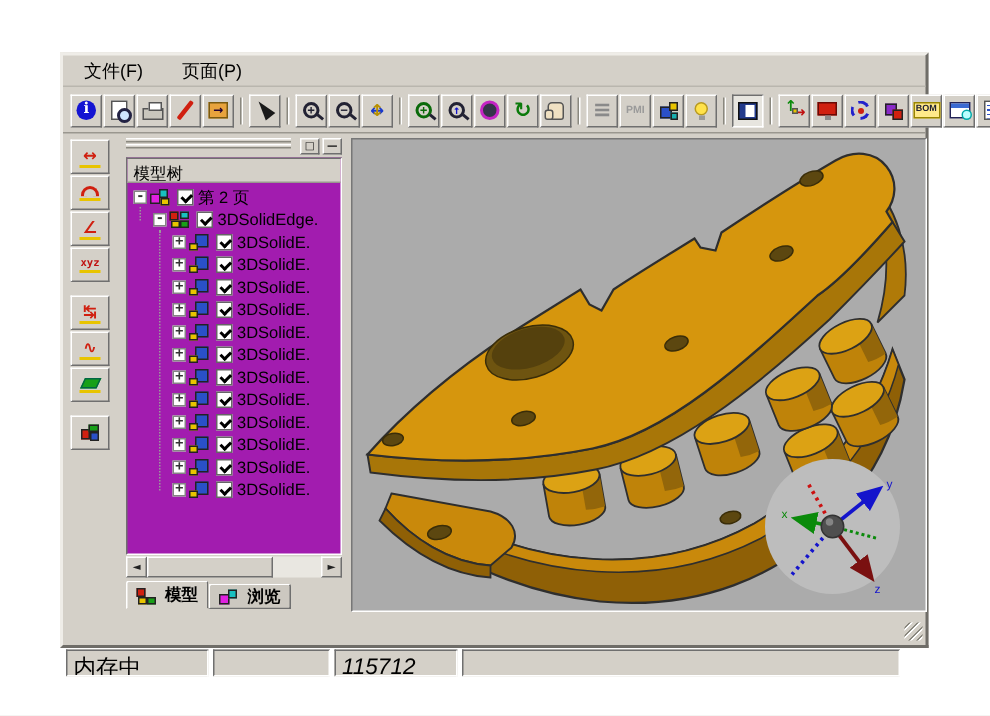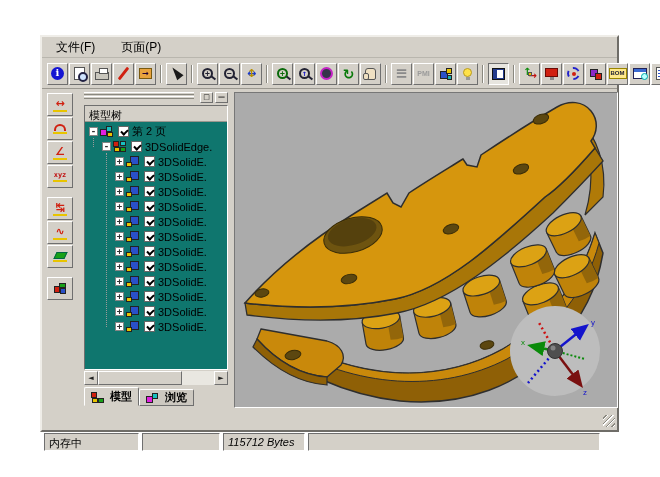--- a/index.html
+++ b/index.html
@@ -134,21 +134,21 @@
   #gripper { position:absolute; left:2px; top:2px; right:4px; height:11px; }
   #gripper .ridge { height:3px; margin-bottom:1px;
         border-top:1px solid #ffffff; border-bottom:1px solid #8a887f; }
   .minibtn { position:absolute; top:0; width:13px; height:11px; background:#d4d0c8;
         border:1px solid; border-color:#ffffff #6f6f6f #6f6f6f #ffffff;
         font:bold 7px/9px "DejaVu Sans", sans-serif; text-align:center; color:#111; }
   #btn-float { right:15px; }
   #btn-hide  { right:0; }
 
   #treebox { position:absolute; left:2px; top:15px; right:4px; bottom:36px;
-        background:#0f766e; border:1px solid; border-color:#6f6f6f #ffffff #ffffff #6f6f6f; }
+        background:#a21caf; border:1px solid; border-color:#6f6f6f #ffffff #ffffff #6f6f6f; }
   #treetitle { height:16px; background:#d4d0c8; border-bottom:1px solid #9a978f;
         font-size:11px; padding:2px 0 0 4px; }
   #treelist { position:relative; font-size:11px; color:#000; padding-top:2px;
         overflow:hidden; height:calc(100% - 16px); }
   .trow { height:15px; display:flex; align-items:center; white-space:nowrap; }
   .ind1 { padding-left:4px; } .ind2 { padding-left:17px; } .ind3 { padding-left:30px; }
   .exp { width:9px; height:9px; border:1px solid #848484; background:#fff;
         font:bold 9px/7px "DejaVu Sans Mono", monospace; text-align:center;
         flex:none; margin-right:2px; color:#333; }
   .cubes { position:relative; width:15px; height:13px; flex:none; margin-right:3px; }
@@ -184,21 +184,21 @@
   .tab.inactive { height:17px; background:#ccc8c0; border-bottom:1px solid #6f6f6f; }
 
   
   #viewport { position:absolute; left:192px; top:2px; width:384px; height:316px;
         background:#ababab; border:1px solid; border-color:#777777 #ffffff #ffffff #777777; }
 
   
   #statusbar { position:absolute; left:2px; right:2px; bottom:2px; height:20px;
         display:flex; gap:3px; align-items:center; }
   .sfield { height:18px; background:#d4d0c8; border:1px solid;
-        border-color:#6f6f6f #ffffff #ffffff #6f6f6f; font-size:11px;
+        border-color:#6f6f6f #ffffff #ffffff #6f6f6f; font-size:15px;
         padding:2px 0 0 4px; overflow:hidden;margin-top:48px; }
   #sf1 { width:95px; } #sf2 { width:78px; } #sf3 { width:82px;font-style:italic; } #sf4 { flex:1; }
   #grip { width:12px; height:12px; align-self:flex-end; margin-bottom:1px;
         background:repeating-linear-gradient(135deg, transparent 0 2px, #8a887f 2px 3px, #ffffff 3px 4px); }
 </style>
 </head>
 <body>
 
 <div id="app">
 

